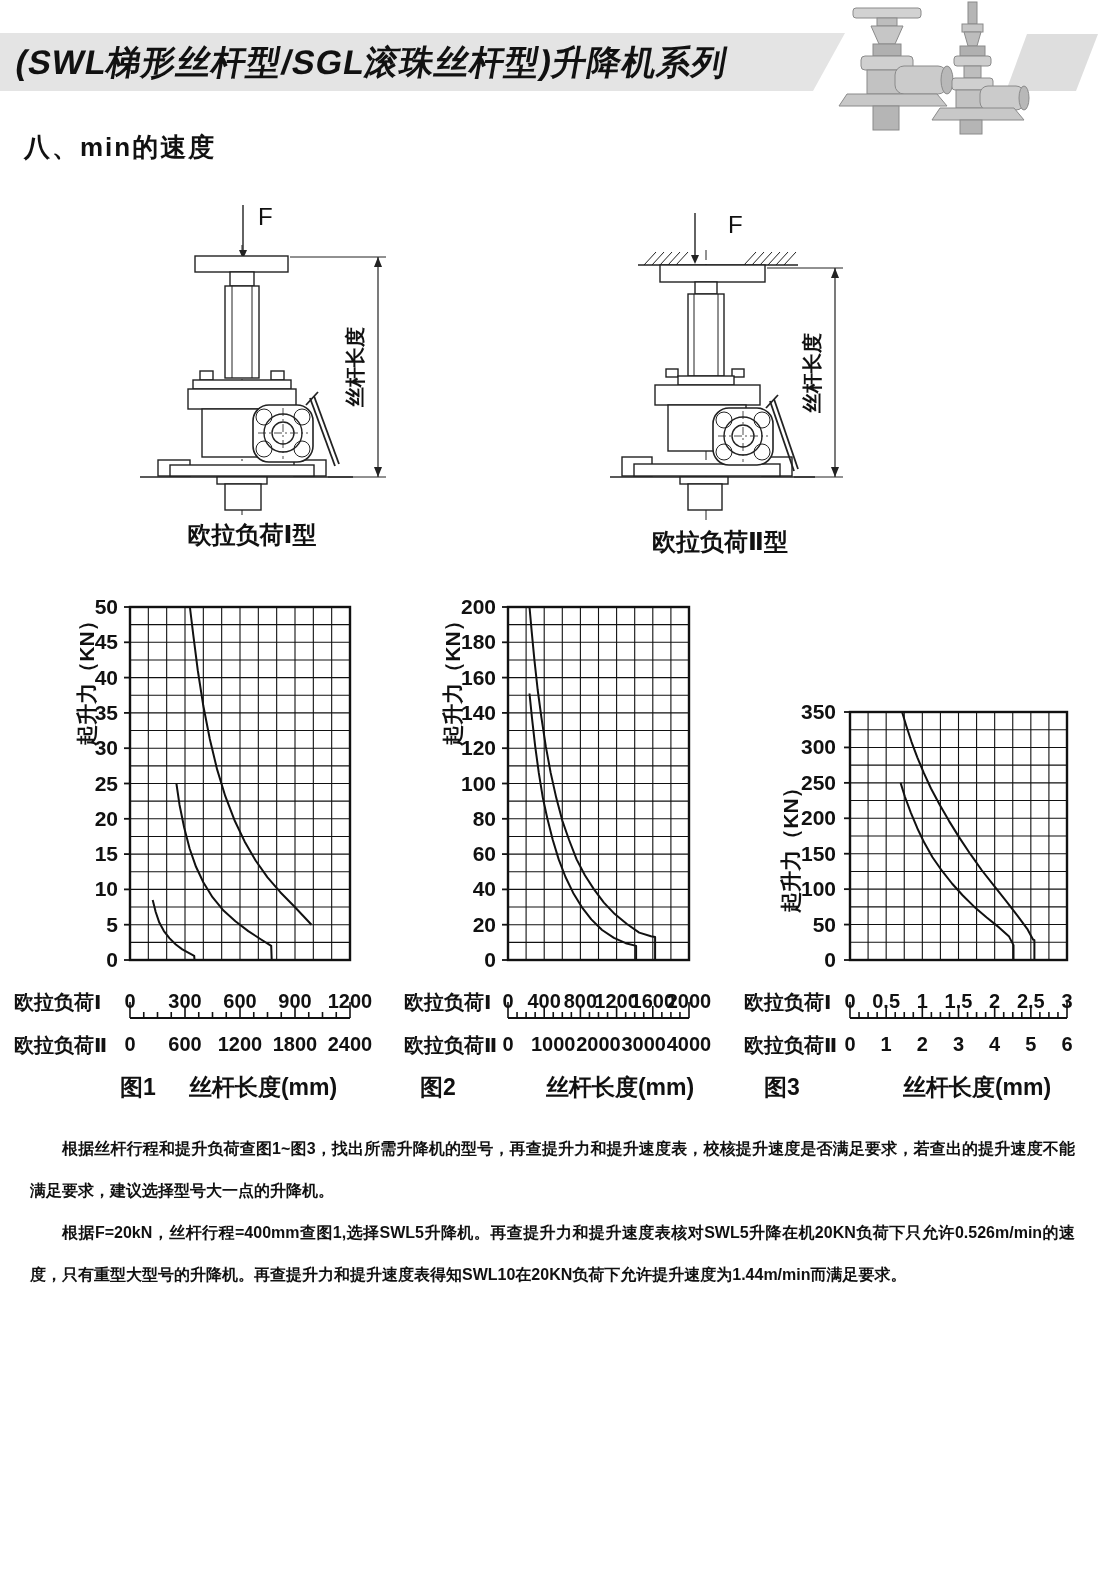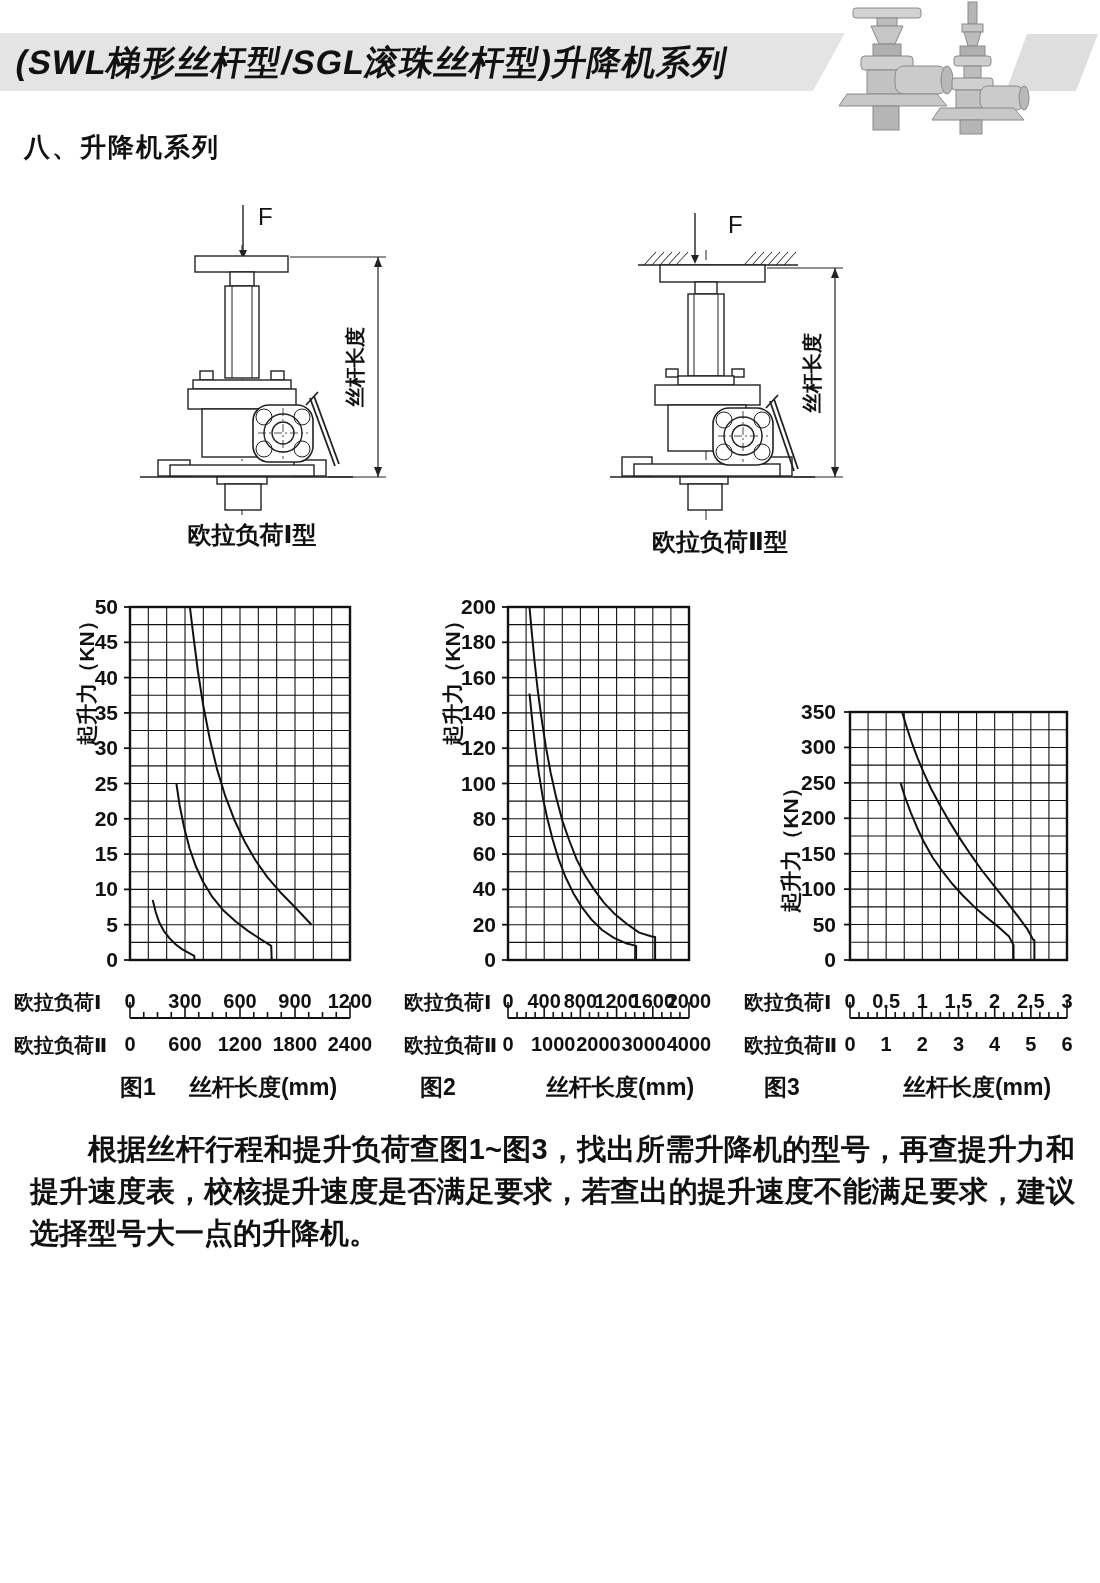--- a/index.html
+++ b/index.html
@@ -11,21 +11,21 @@
               transform:skewX(-10deg);letter-spacing:1px;white-space:nowrap;}
   #section-heading{left:24px;top:130px;font-size:26px;font-weight:800;letter-spacing:2px;}
   .diagram{overflow:visible;}
   #diagram1{left:140px;top:195px;width:260px;height:370px;}
   #diagram2{left:610px;top:205px;width:250px;height:365px;}
   svg text{fill:#111;}
   .chart-svg{overflow:visible;}
   #chart0{left:8px;top:583px;width:380px;height:515px;}
   #chart1{left:398px;top:583px;width:342px;height:515px;}
   #chart2{left:742px;top:583px;width:358px;height:515px;}
-  #body-text{left:30px;top:1128px;width:1045px;font-size:29px;font-weight:600;
+  #body-text{left:30px;top:1128px;width:1045px;font-size:16px;font-weight:600;
              line-height:42px;text-align:justify;}
   #body-text p{margin:0;}
   #body-text p.indent{text-indent:2em;}
 </style>
 </head>
 <body>
 
 <div id="page">
 
   <svg id="banner-svg" class="abs">
@@ -56,21 +56,21 @@
         <rect x="40" y="86" width="44" height="24" rx="8" fill="#cbcbcb"></rect>
         <ellipse cx="84" cy="98" rx="5" ry="12" fill="#b8b8b8"></ellipse>
         <polygon points="0,108 74,108 84,120 -8,120" fill="#c8c8c8"></polygon>
         <rect x="20" y="120" width="22" height="14" fill="#b5b5b5"></rect>
       </g>
     </g>
   </svg>
 
   <div id="page-title" class="abs">(SWL梯形丝杆型/SGL滚珠丝杆型)升降机系列</div>
 
-  <div id="section-heading" class="abs">八、升降机系列</div>
+  <div id="section-heading" class="abs">八、min的速度</div>
 
   <svg id="diagram1" class="abs diagram" stroke="#222" fill="none" stroke-width="1.4">
     <line x1="102" y1="50" x2="102" y2="322" stroke-width="1" stroke-dasharray="10 4 2 4"></line>
     <line x1="103" y1="10" x2="103" y2="55"></line>
     <polygon points="99,55 107,55 103,64" fill="#222" stroke="none"></polygon>
     <text x="118" y="30" font-size="24" stroke="none" fill="#111">F</text>
     <rect x="55" y="61" width="93" height="16" fill="#fff"></rect>
     <rect x="90" y="77" width="24" height="14" fill="#fff"></rect>
     <rect x="85" y="91" width="34" height="92" fill="#fff"></rect>
     <line x1="92" y1="91" x2="92" y2="183" stroke-width="1"></line>
@@ -434,15 +434,16 @@
       <text x="288.83333333333337" y="468" text-anchor="middle" font-size="20" font-weight="bold" fill="#111111">5</text>
       <text x="325" y="468" text-anchor="middle" font-size="20" font-weight="bold" fill="#111111">6</text>
       <text x="2" y="426" text-anchor="start" font-size="20" font-weight="bold" fill="#111111">欧拉负荷Ⅰ</text>
       <text x="2" y="469" text-anchor="start" font-size="20" font-weight="bold" fill="#111111">欧拉负荷Ⅱ</text>
       <text x="40" y="512" text-anchor="middle" font-size="23" font-weight="bold" fill="#111111">图3</text>
       <text x="235" y="512" text-anchor="middle" font-size="23" font-weight="bold" fill="#111111">丝杆长度(mm)</text>
     </svg>
 
   <div id="body-text" class="abs">
     <p class="indent">根据丝杆行程和提升负荷查图1~图3，找出所需升降机的型号，再查提升力和提升速度表，校核提升速度是否满足要求，若查出的提升速度不能满足要求，建议选择型号大一点的升降机。</p>
+    <p class="indent">根据F=20kN，丝杆行程=400mm查图1,选择SWL5升降机。再查提升力和提升速度表核对SWL5升降在机20KN负荷下只允许0.526m/min的速度，只有重型大型号的升降机。再查提升力和提升速度表得知SWL10在20KN负荷下允许提升速度为1.44m/min而满足要求。</p>
   </div>
 
 </div>
 
 </body></html>

